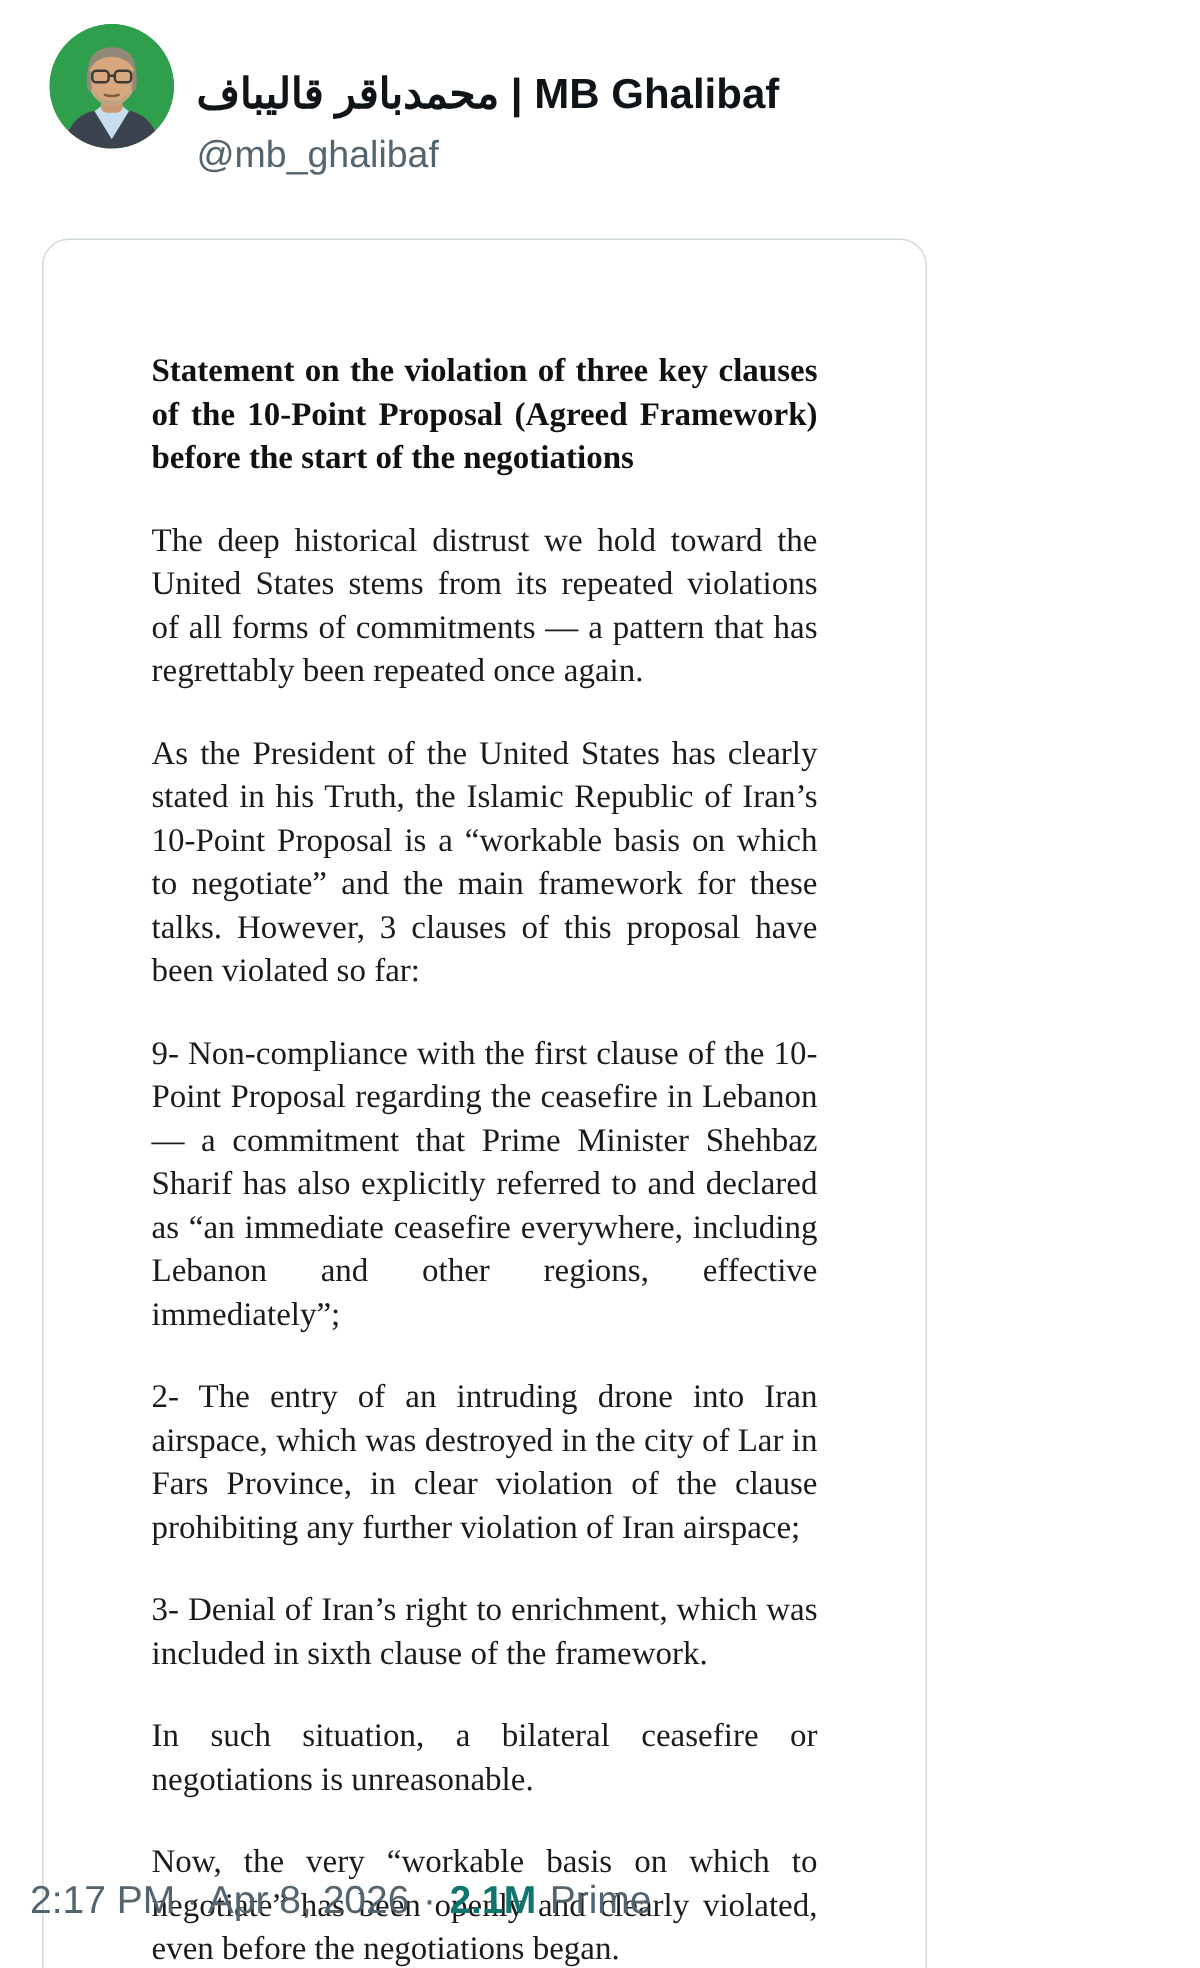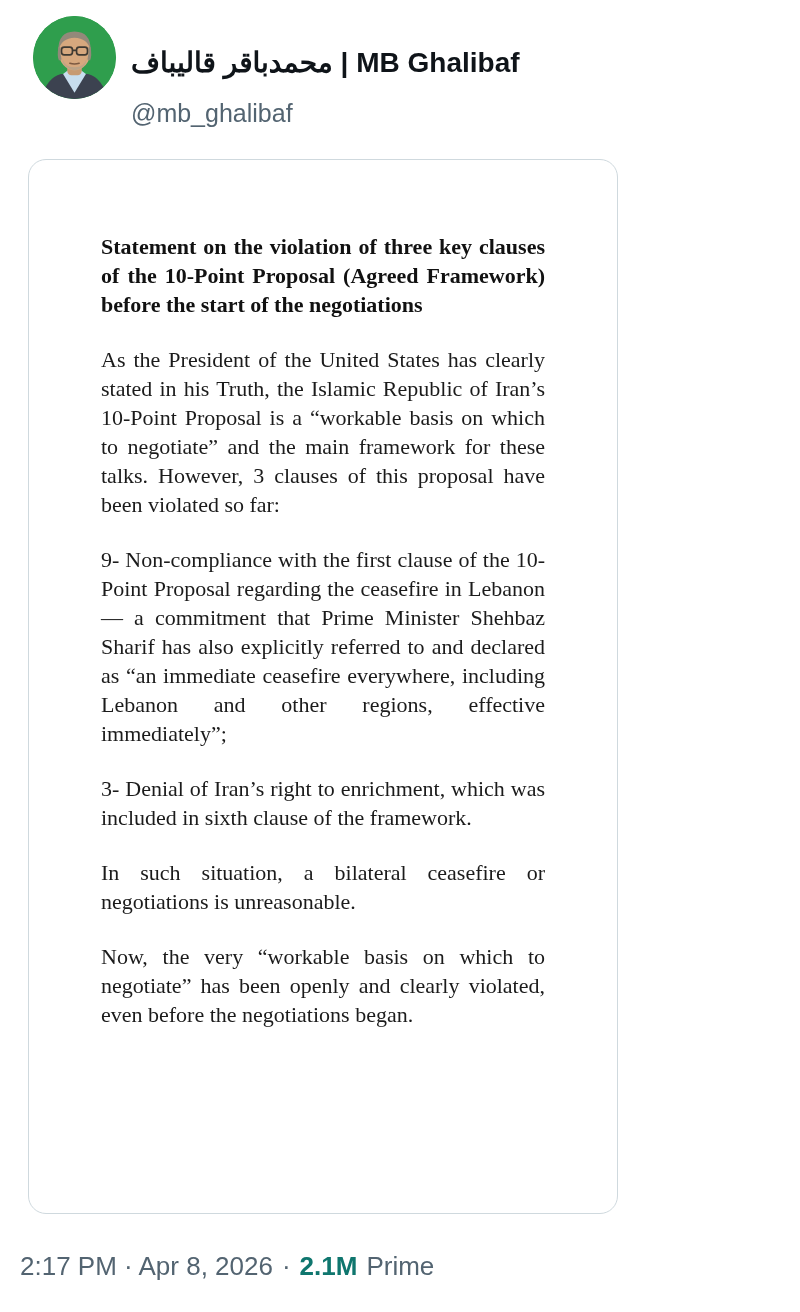--- a/index.html
+++ b/index.html
@@ -23,21 +23,21 @@
     background: #2f9e4d;
   }
   .avatar svg { display: block; width: 100%; height: 100%; }
   .name-block { margin-left: 15px; padding-top: 3px; }
   .display-name {
     font-size: 28px; font-weight: 700; color: #0f1419;
     line-height: 36px; white-space: nowrap; cursor: pointer; margin-top: 26px;
   }
   .handle {
     font-size: 25px; color: #536471; line-height: 30px;
-    margin-top: 17px; cursor: pointer;
+    margin-top: 7px; cursor: pointer;
   }
 
   
   .tweet-image-card {
     position: absolute; top: 159px; left: 28px;
     width: 590px; min-height: 1055px;
     border: 1px solid #cfd9de; border-radius: 18px;
     background: #ffffff;
     padding: 72px 72px 47px 72px;
     cursor: pointer;
@@ -96,22 +96,24 @@
   </div>
   <div class="name-block">
     <div class="display-name">محمدباقر قالیباف | MB Ghalibaf</div>
     <div class="handle">@mb_ghalibaf</div>
   </div>
 </div>
 
 <div class="tweet-image-card">
   <div class="statement-doc">
     <p class="statement-title">Statement on the violation of three key clauses of the 10-Point Proposal (Agreed Framework) before the start of the negotiations</p>
+    <p>The deep historical distrust we hold toward the United States stems from its repeated violations of all forms of commitments — a pattern that has regrettably been repeated once again.</p>
     <p>As the President of the United States has clearly stated in his Truth, the Islamic Republic of Iran’s 10-Point Proposal is a “workable basis on which to negotiate” and the main framework for these talks. However, 3 clauses of this proposal have been violated so far:</p>
     <p>9- Non-compliance with the first clause of the 10-Point Proposal regarding the ceasefire in Lebanon — a commitment that Prime Minister Shehbaz Sharif has also explicitly referred to and declared as “an immediate ceasefire everywhere, including Lebanon and other regions, effective immediately”;</p>
+    <p>2- The entry of an intruding drone into Iran airspace, which was destroyed in the city of Lar in Fars Province, in clear violation of the clause prohibiting any further violation of Iran airspace;</p>
     <p>3- Denial of Iran’s right to enrichment, which was included in sixth clause of the framework.</p>
     <p>In such situation, a bilateral ceasefire or negotiations is unreasonable.</p>
     <p>Now, the very “workable basis on which to negotiate” has been openly and clearly violated, even before the negotiations began.</p>
   </div>
 </div>
 
 <div class="tweet-meta">
   <span>2:17 PM · Apr 8, 2026</span>
   <span>·</span>
   <span class="views-count">2.1M</span>

